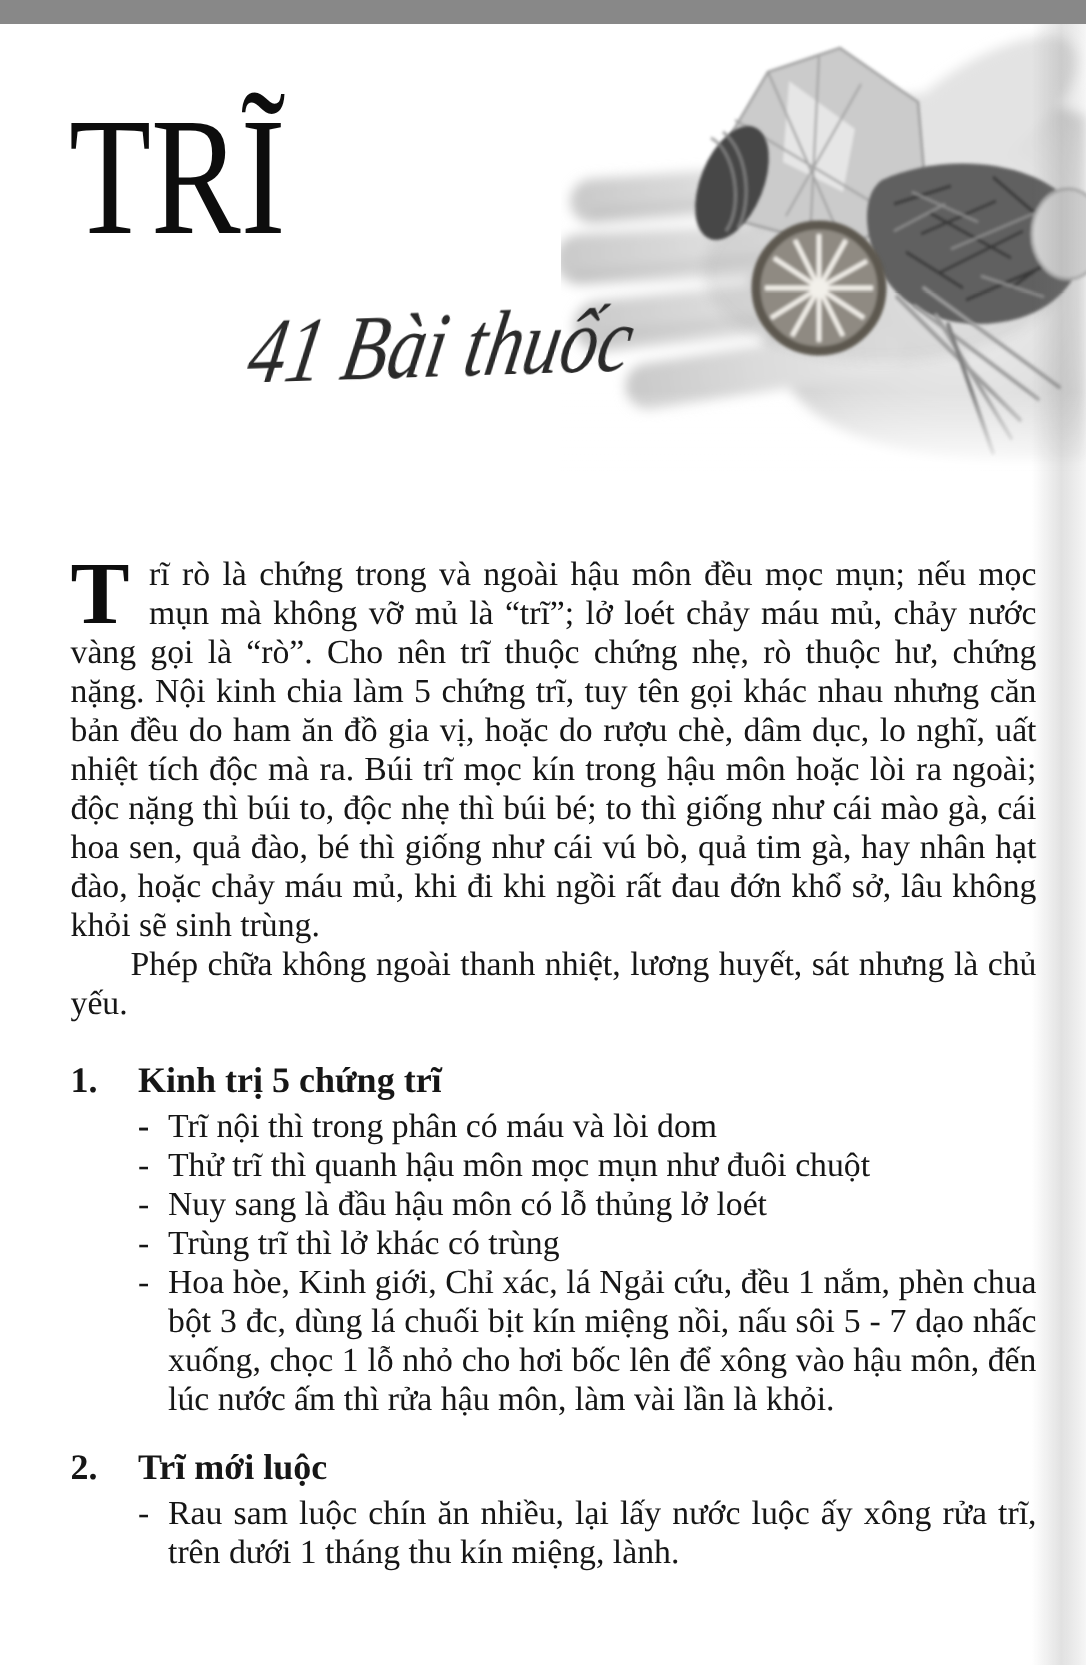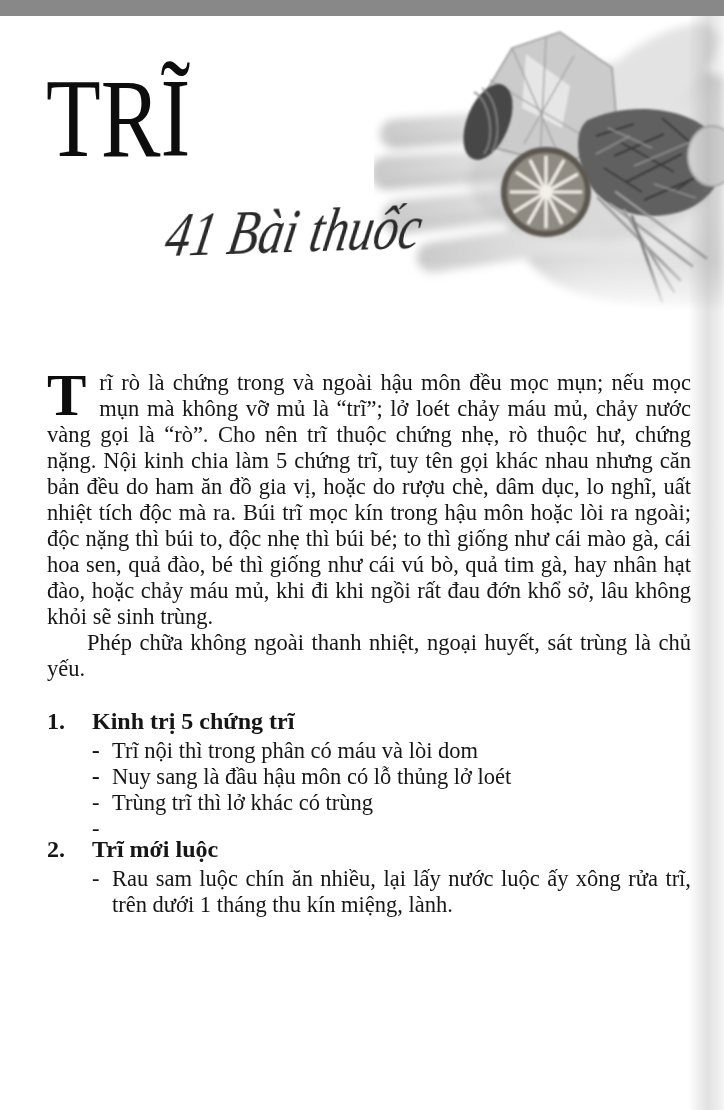--- a/index.html
+++ b/index.html
@@ -135,33 +135,33 @@
       <path d="M258,200 L288,286" stroke="#7d7d7d"></path>
     </g>
 
     <rect x="0" y="244" width="350" height="54" fill="url(#fadeBottom)"></rect>
   </svg>
 
   <div class="content">
 
     <p><span class="dropcap">T</span><span>rĩ rò là chứng trong và ngoài hậu môn đều mọc mụn; nếu mọc mụn mà không vỡ mủ là “trĩ”; lở loét chảy máu mủ, chảy nước vàng gọi là “rò”. Cho nên trĩ thuộc chứng nhẹ, rò thuộc hư, chứng nặng. Nội kinh chia làm 5 chứng trĩ, tuy tên gọi khác nhau nhưng căn bản đều do ham ăn đồ gia vị, hoặc do rượu chè, dâm dục, lo nghĩ, uất nhiệt tích độc mà ra. Búi trĩ mọc kín trong hậu môn hoặc lòi ra ngoài; độc nặng thì búi to, độc nhẹ thì búi bé; to thì giống như cái mào gà, cái hoa sen, quả đào, bé thì giống như cái vú bò, quả tim gà, hay nhân hạt đào, hoặc chảy máu mủ, khi đi khi ngồi rất đau đớn khổ sở, lâu không khỏi sẽ sinh trùng.</span></p>
 
-    <p class="para-indent">Phép chữa không ngoài thanh nhiệt, ngoại huyết, sát trùng là chủ yếu.</p>
+    <p class="para-indent">Phép chữa không ngoài thanh nhiệt, lương huyết, sát nhưng là chủ yếu.</p>
 
     <div class="section">
       <div class="sec-head">
         <span class="sec-num">1.</span>
         <span class="sec-title">Kinh trị 5 chứng trĩ</span>
       </div>
       <div class="item"><span class="dash">-</span></div>
       <div class="item"><span class="dash">-</span><span>Trĩ nội thì trong phân có máu và lòi dom</span></div>
-      <div class="item"><span class="dash">-</span></div>
+      <div class="item"><span class="dash">-</span><span>Thử trĩ thì quanh hậu môn mọc mụn như đuôi chuột</span></div>
       <div class="item"><span class="dash">-</span><span>Nuy sang là đầu hậu môn có lỗ thủng lở loét</span></div>
       <div class="item"><span class="dash">-</span><span>Trùng trĩ thì lở khác có trùng</span></div>
-      <div class="item"><span class="dash">-</span></div>
+      <div class="item"><span class="dash">-</span><span>Hoa hòe, Kinh giới, Chỉ xác, lá Ngải cứu, đều 1 nắm, phèn chua bột 3 đc, dùng lá chuối bịt kín miệng nồi, nấu sôi 5 - 7 dạo nhấc xuống, chọc 1 lỗ nhỏ cho hơi bốc lên để xông vào hậu môn, đến lúc nước ấm thì rửa hậu môn, làm vài lần là khỏi.</span></div>
     </div>
 
     <div class="section second">
       <div class="sec-head">
         <span class="sec-num">2.</span>
         <span class="sec-title">Trĩ mới luộc</span>
       </div>
       <div class="item"><span class="dash">-</span><span>Rau sam luộc chín ăn nhiều, lại lấy nước luộc ấy xông rửa trĩ, trên dưới 1 tháng thu kín miệng, lành.</span></div>
     </div>
 

